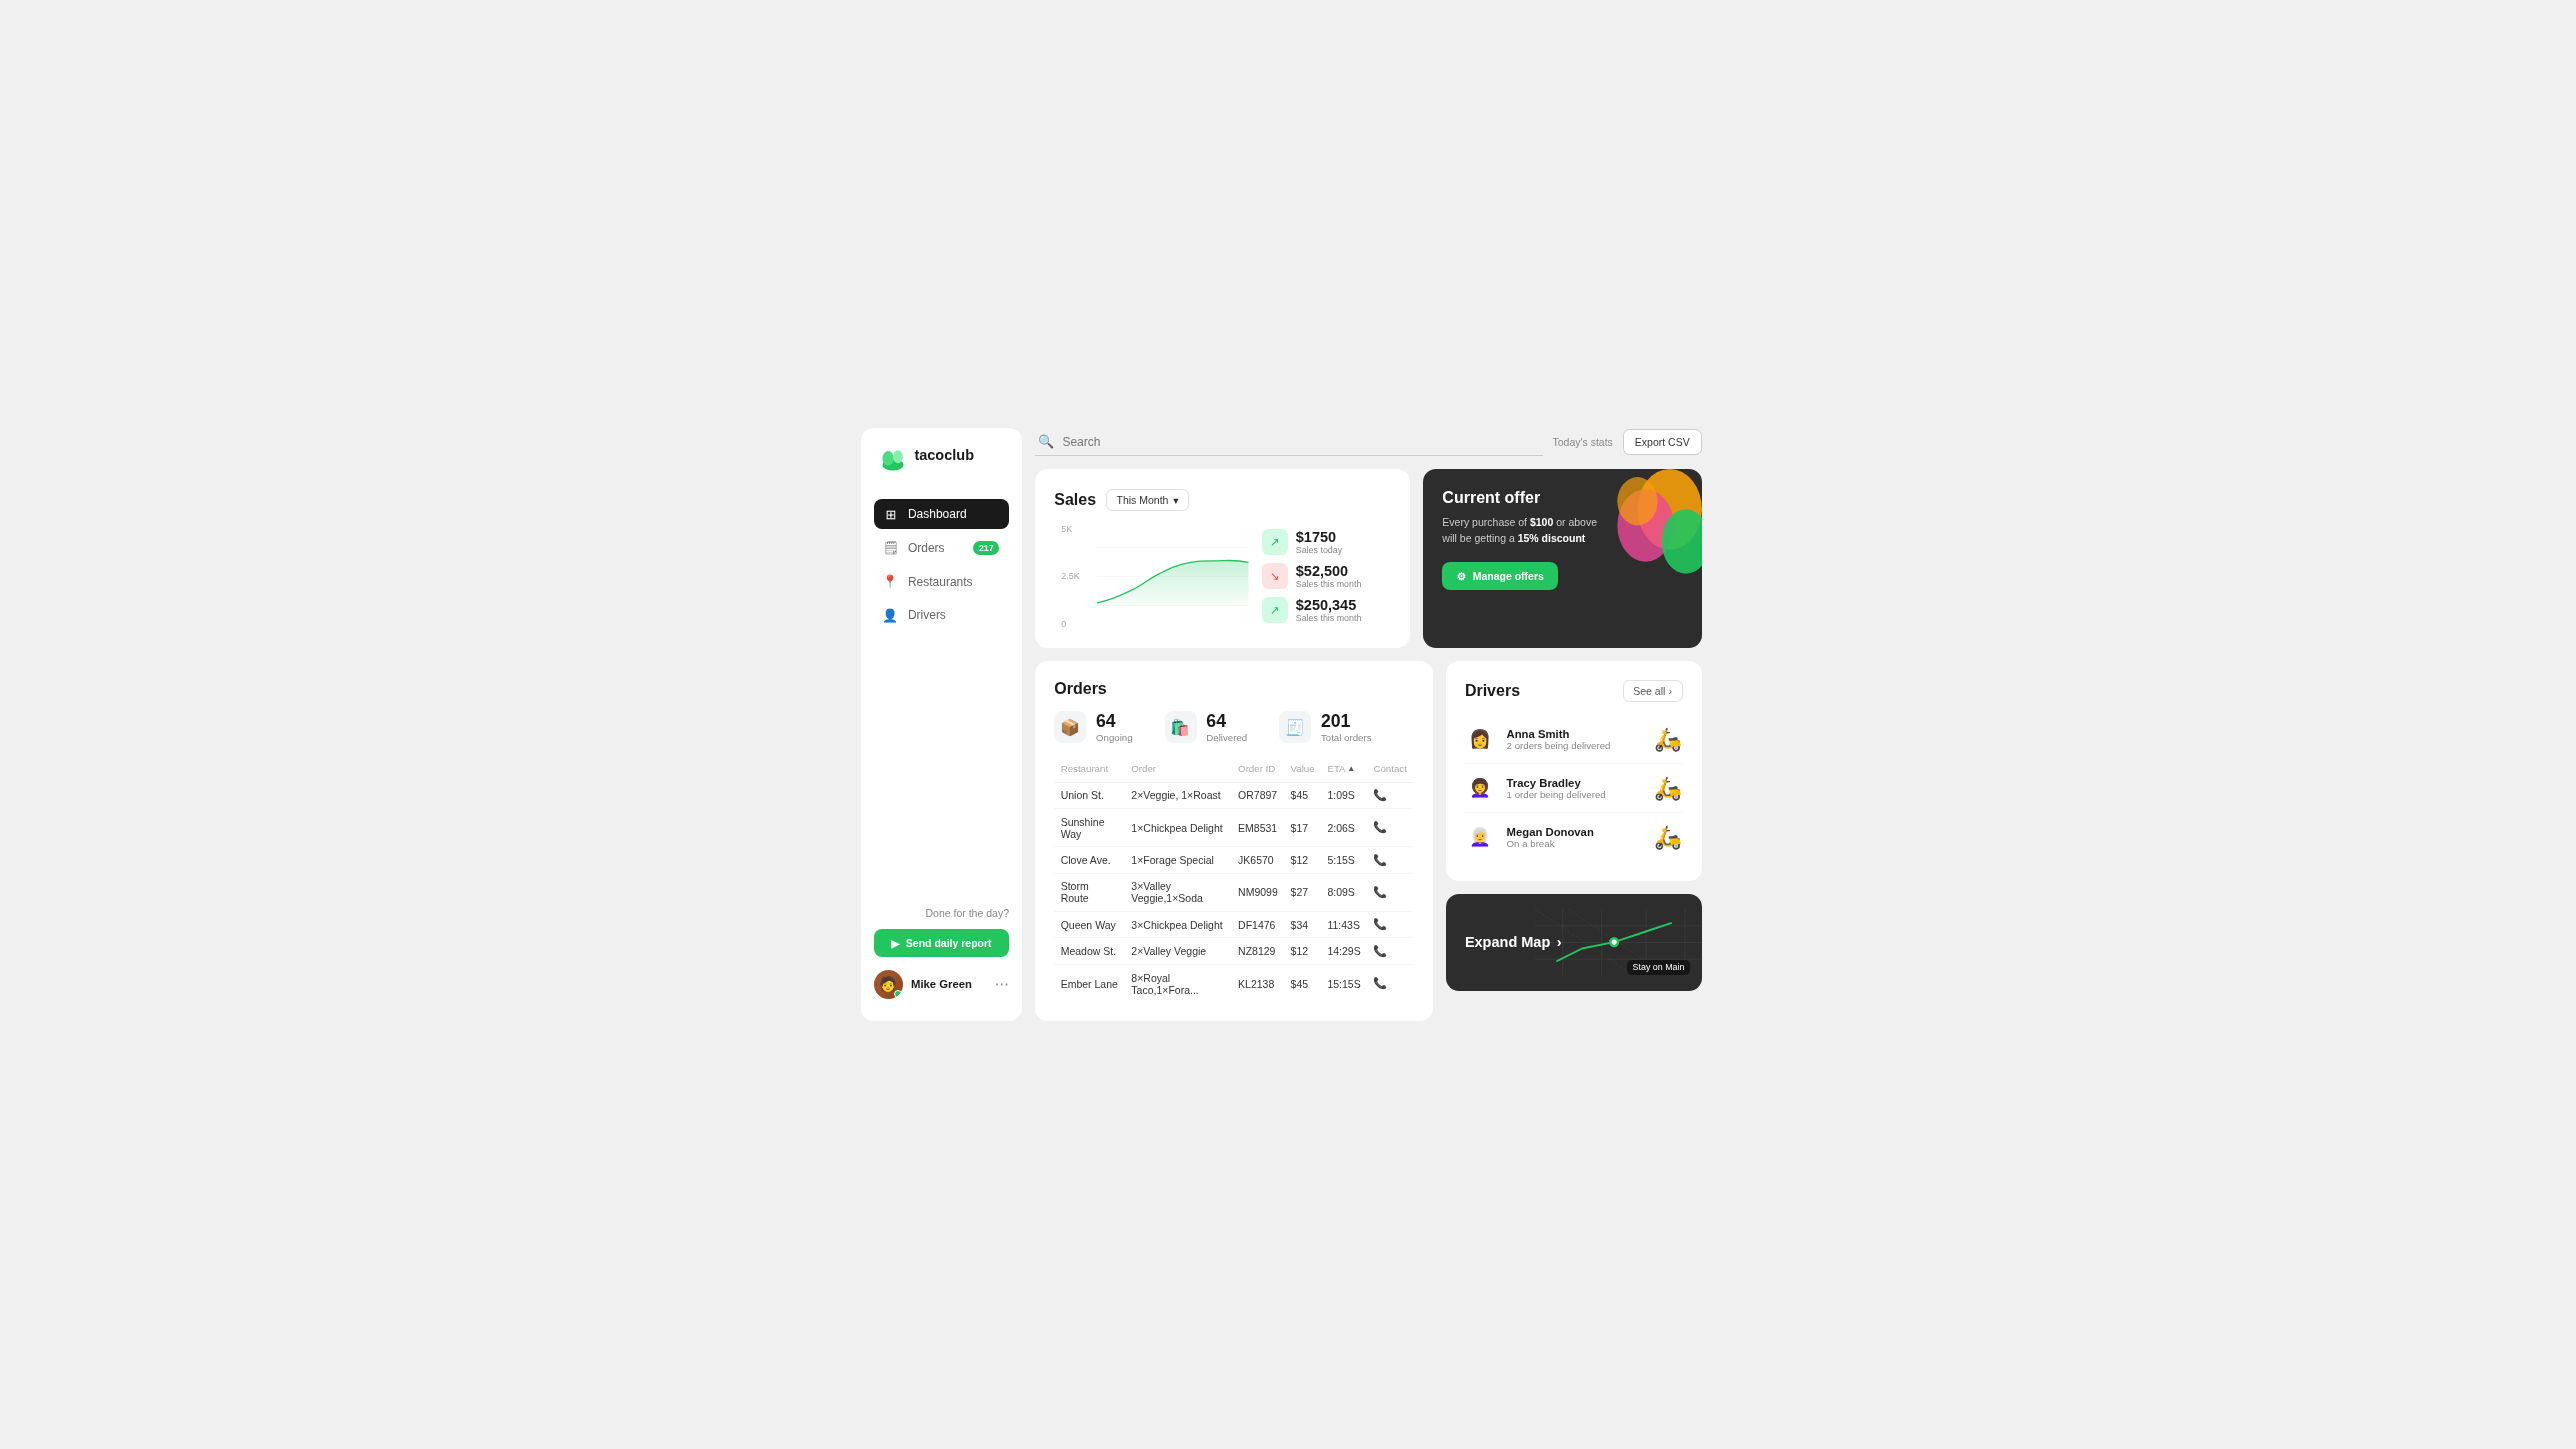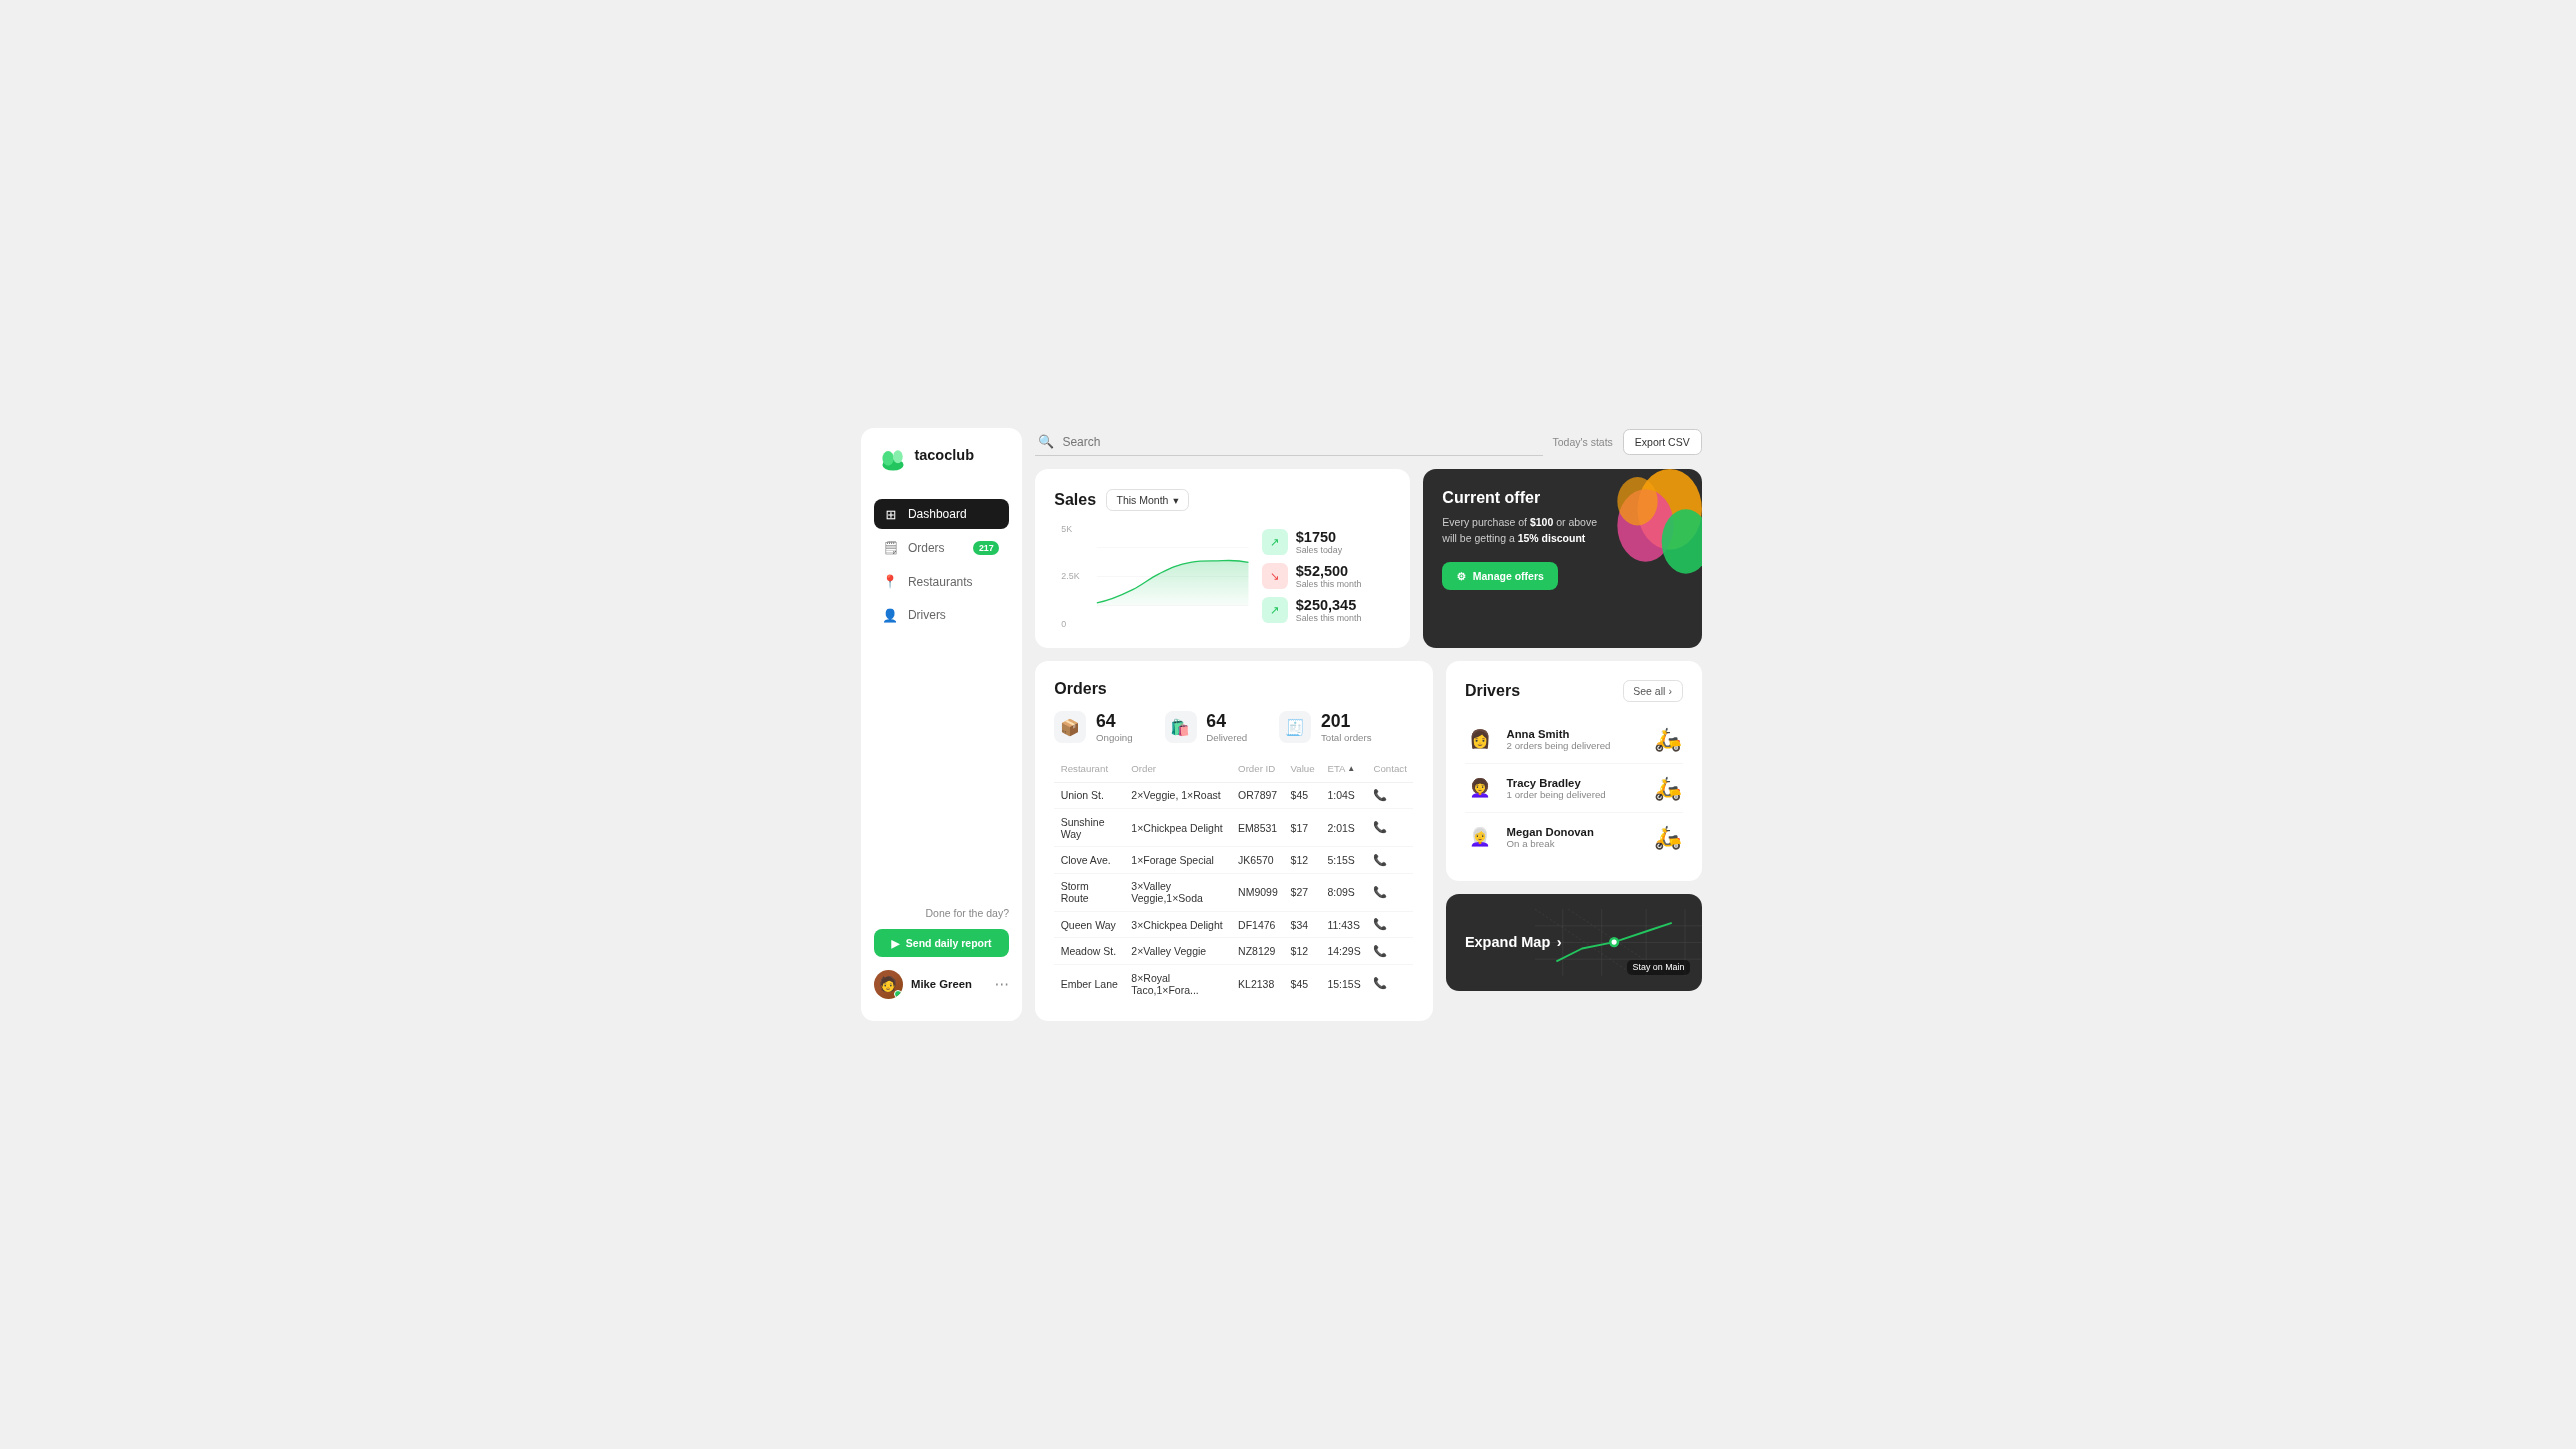--- a/index.html
+++ b/index.html
@@ -718,31 +718,31 @@
               </th>
               <th>Contact</th>
             </tr>
           </thead>
           <tbody id="orders-tbody">
           <tr>
     <td>Union St.</td>
     <td>2×Veggie, 1×Roast</td>
     <td>OR7897</td>
     <td>$45</td>
-    <td>1:04S</td>
+    <td>1:09S</td>
     <td>
       <span class="contact-icon">📞</span>
     </td>
   </tr>
               <tr>
     <td>Sunshine Way</td>
     <td>1×Chickpea Delight</td>
     <td>EM8531</td>
     <td>$17</td>
-    <td>2:01S</td>
+    <td>2:06S</td>
     <td>
       <span class="contact-icon">📞</span>
     </td>
   </tr>
               <tr>
     <td>Clove Ave.</td>
     <td>1×Forage Special</td>
     <td>JK6570</td>
     <td>$12</td>
     <td>5:15S</td>

